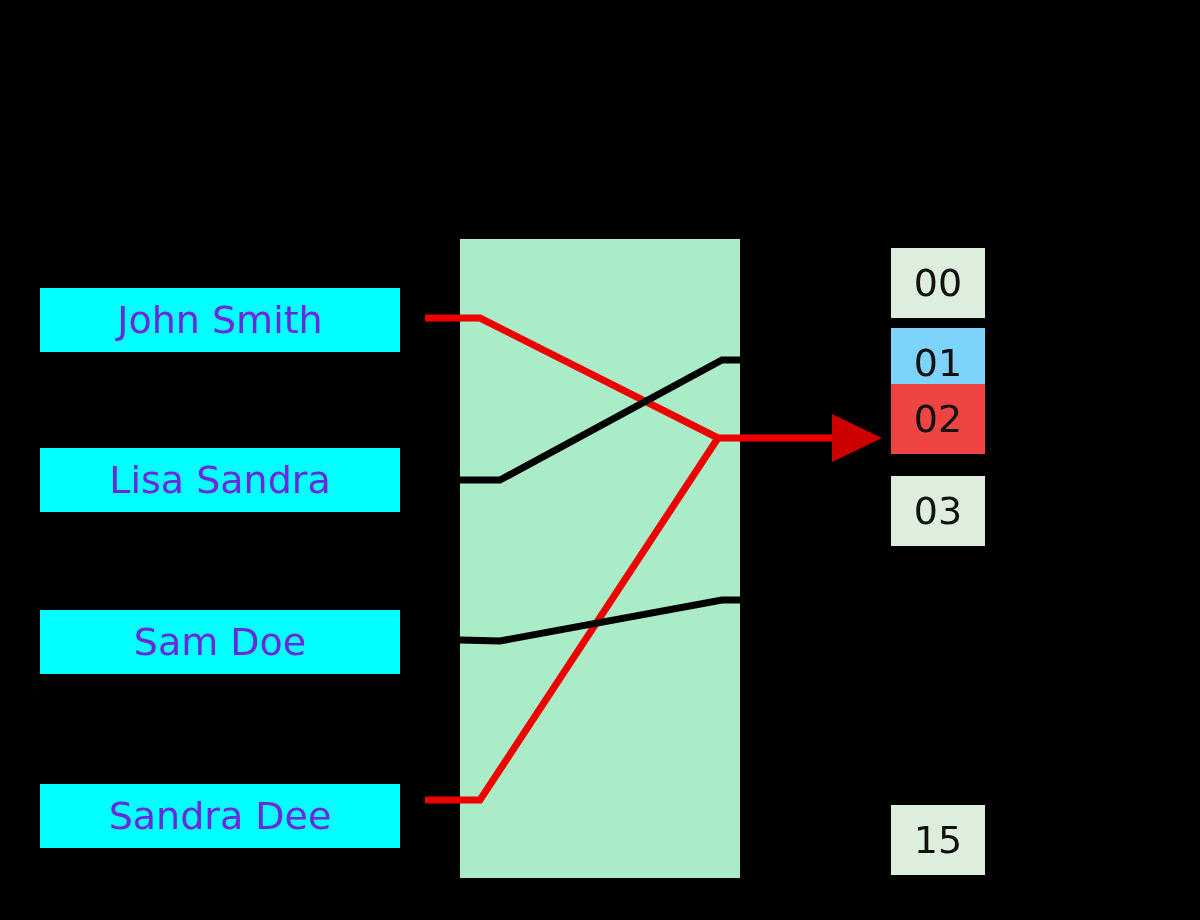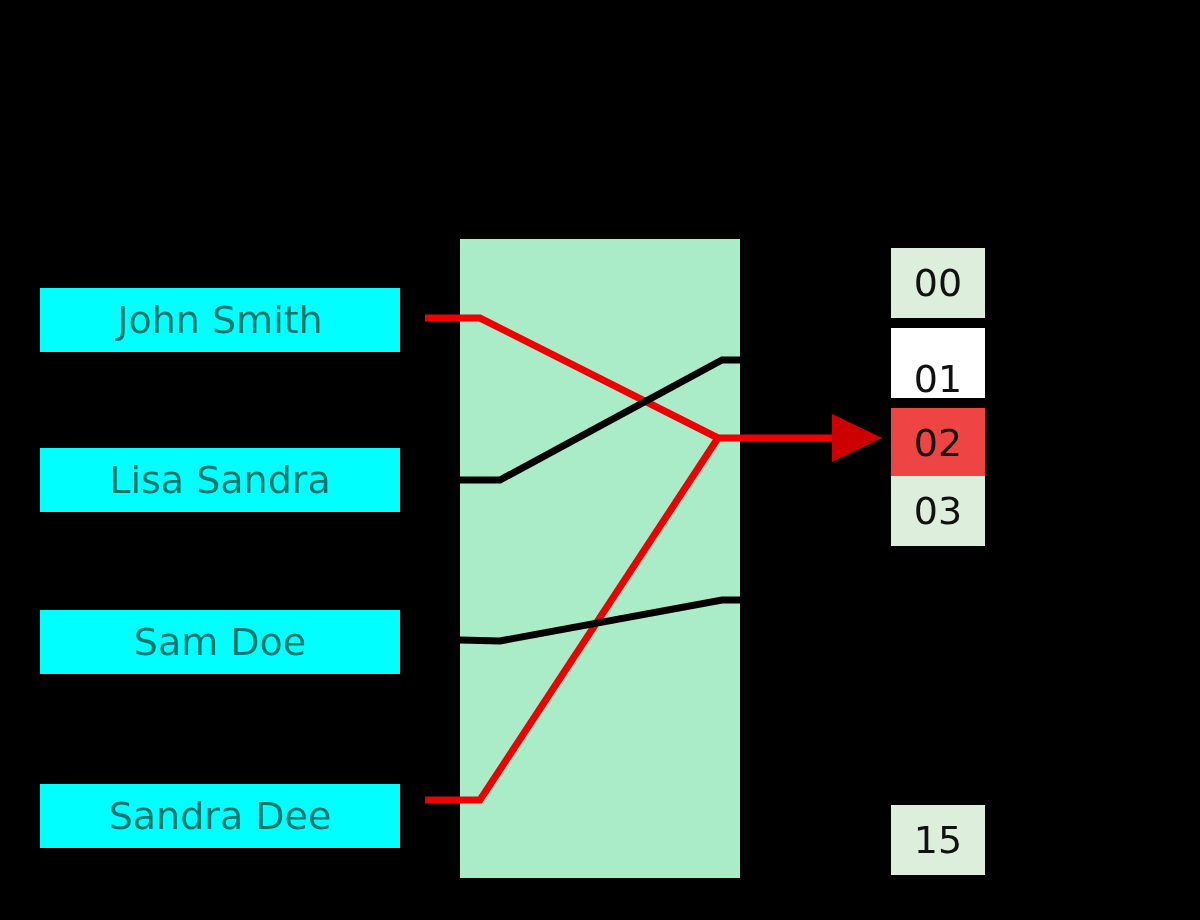--- a/index.html
+++ b/index.html
@@ -24,21 +24,21 @@
     height: 639px;
     background: #AAEBC8;
   }
   
   .key-box {
     position: absolute;
     left: 40px;
     width: 360px;
     height: 64px;
     background: #00FFFF;
-    color: #0f766e;
+    color: #6d28d9;
     display: flex;
     align-items: center;
     justify-content: center;
     font-size: 38px;
     line-height: 1;
     letter-spacing: 0px;
   }
   
   .bucket {
     position: absolute;
@@ -46,21 +46,21 @@
     width: 94px;
     height: 70px;
     display: flex;
     align-items: center;
     justify-content: center;
     font-size: 38px;
     color: #111111;
     line-height: 1;
   }
   .bucket.empty  { background: #DDEEDD; }
-  .bucket.filled { background: #ffffff; align-items: flex-end; }
+  .bucket.filled { background: #7dd3fc; }
   .bucket.target { background: #EE4444; }
 
   
   #wires {
     position: absolute;
     left: 0; top: 0;
     width: 1200px;
     height: 920px;
     pointer-events: none;
   }
@@ -96,21 +96,21 @@
   <div class="key-box" style="top:784px">
     <span>Sandra Dee</span>
   </div>
 
   <div class="bucket empty" style="top:248px">
     <span>00</span>
   </div>
   <div class="bucket filled" style="top:328px">
     <span>01</span>
   </div>
-  <div class="bucket target" style="top:408px">
+  <div class="bucket target" style="top:384px">
     <span>02</span>
   </div>
   <div class="bucket empty" style="top:476px">
     <span>03</span>
   </div>
   <div class="bucket empty" style="top:805px">
     <span>15</span>
   </div>
 
 </div>

